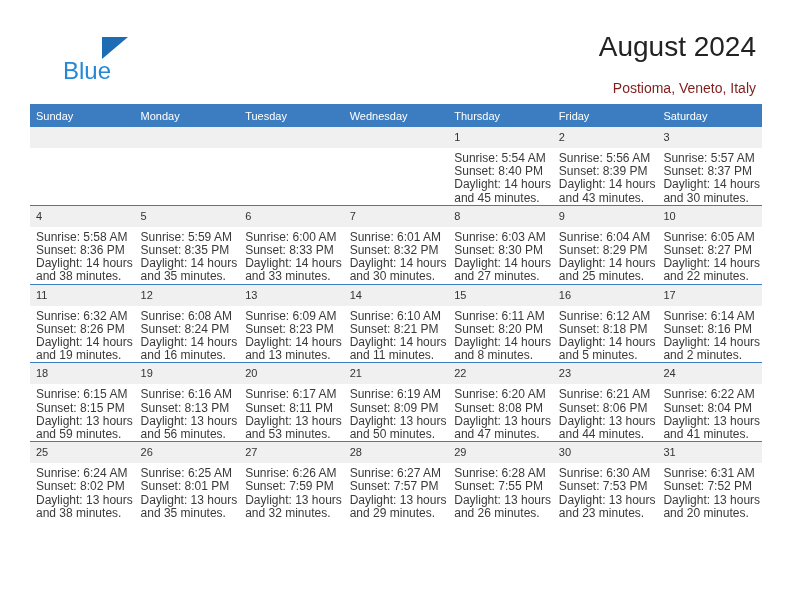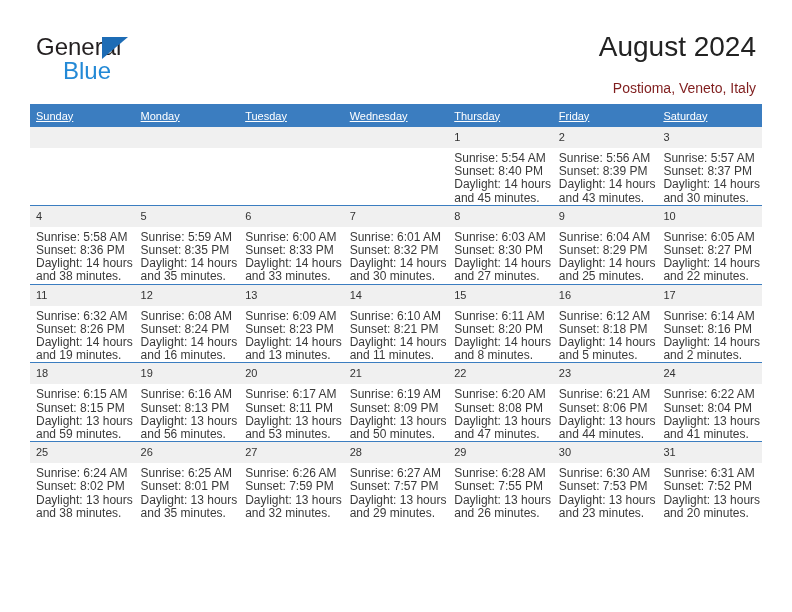--- a/index.html
+++ b/index.html
@@ -94,21 +94,20 @@
   }
   .calendar th {
     background: #3b7dc0;
     color: #ffffff;
     font-size: 11px;
     font-weight: normal;
     text-align: left;
     padding: 5px 0 5px 6px;
     height: 13px;
     border: 0;
-    text-decoration: underline;
   }
   .calendar td {
     vertical-align: top;
     padding: 0;
     border: 0;
     border-top: 1px solid #3b7dc0;
     height: 75px;
     background: #ffffff;
   }
   .calendar tr.week:first-child td {
@@ -137,21 +136,20 @@
   .cell-empty .cellbody { visibility: hidden; }
 </style>
 </head>
 <body>
 
 <div class="page">
 
   <div class="top-bar">
 
     <div class="brand">
-      <span class="brand-general">General</span>
       <span class="brand-tri"></span>
       <span class="brand-blue">Blue</span>
     </div>
 
     <div class="title-block">
       <div class="cal-title">August 2024</div>
       <div class="cal-subtitle">Postioma, Veneto, Italy</div>
     </div>
 
   </div>

